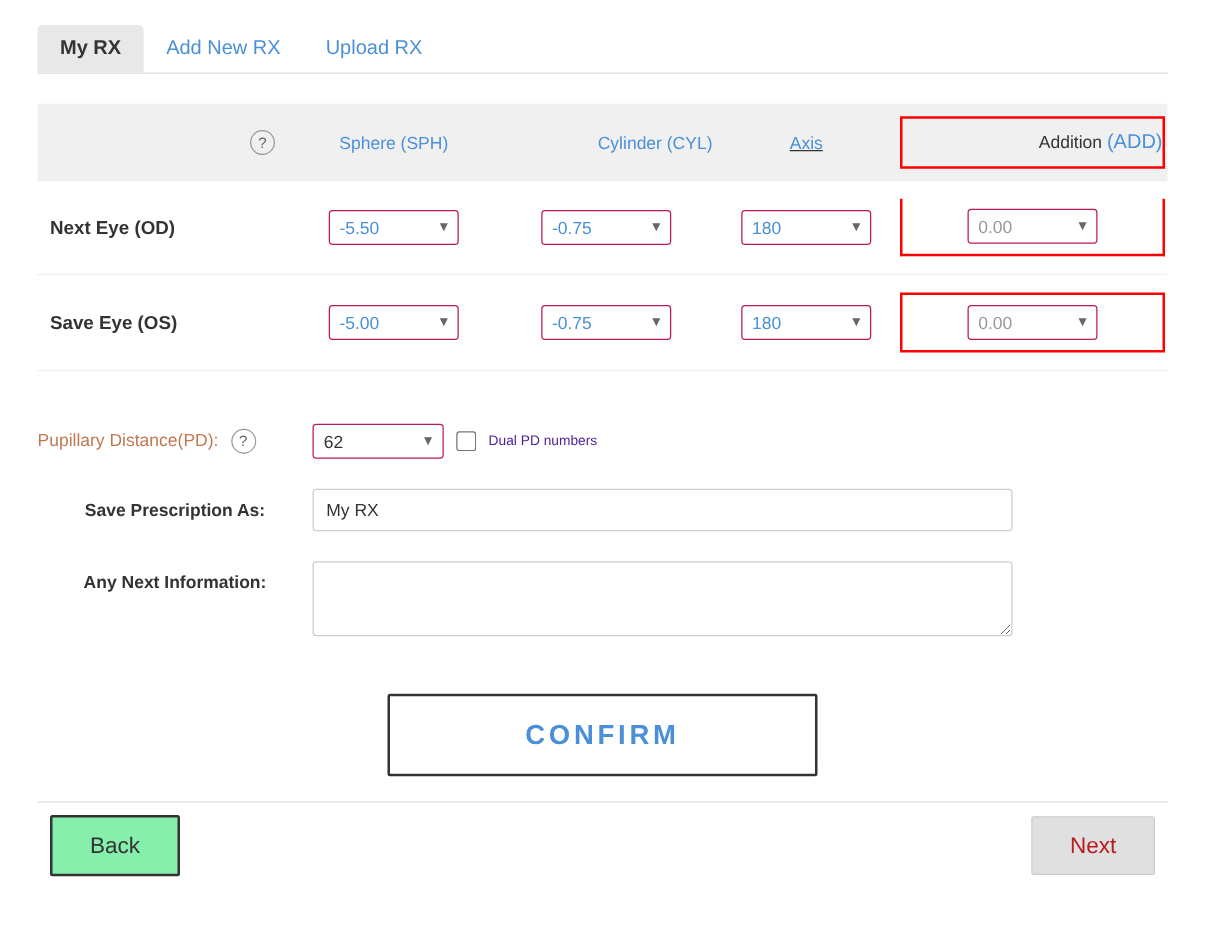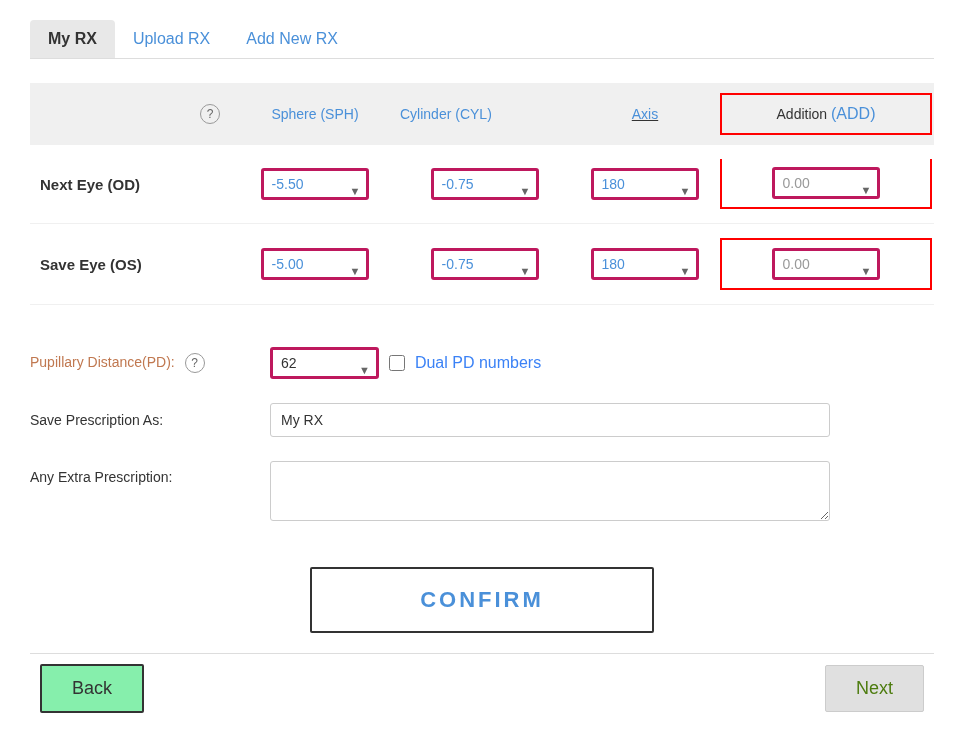--- a/index.html
+++ b/index.html
@@ -55,21 +55,21 @@
     .table-header {
       display: flex;
       align-items: center;
       background: #f0f0f0;
       padding: 10px 0;
       margin-bottom: 0;
     }
     .col-label { width: 160px; padding-left: 10px; }
     .col-help { width: 40px; text-align: center; }
     .col-sphere { width: 170px; text-align: center; }
-    .col-cylinder { width: 170px; text-align: left; }
+    .col-cylinder { width: 170px; text-align: right; }
     .col-axis { width: 150px; text-align: center; text-decoration: underline; }
     .col-addition {
       flex: 1;
       text-align: center;
       border: 2px solid red;
       padding: 8px 0;
       margin-right: 2px;
     }
 
     .table-header .col-sphere,
@@ -112,22 +112,22 @@
       border-left: 2px solid red;
       border-right: 2px solid red;
     }
     .last-row .row-addition {
       border-bottom: 2px solid red;
     }
 
     
     .select-wrapper {
       display: inline-flex;
-      align-items: flex-end;
-      border: 3px solid #be185d;
+      align-items: center;
+      border: 1px solid #be185d;
       border-radius: 3px;
       overflow: hidden;
       background: #fff;
     }
     .select-wrapper select {
       border: none;
       outline: none;
       background: transparent;
       padding: 5px 8px;
       font-size: 14px;
@@ -150,44 +150,44 @@
     }
 
     
     .form-section {
       padding: 10px 0;
     }
     .form-row {
       display: flex;
       align-items: center;
       padding: 12px 0;
-      gap: 20px;
     }
     .form-label {
       width: 220px;
       font-size: 14px;
       color: #c07850;
     }
     .form-label-black {
       color: #333;
-      font-weight: normal;
+      font-weight: bold;
+      text-align: center;
     }
     .form-controls {
       display: flex;
       align-items: center;
       gap: 10px;
     }
     .dual-pd-checkbox {
       width: 16px;
       height: 16px;
       cursor: pointer;
     }
     .dual-pd-label {
-      font-size: 16px;
-      color: #3b82f6;
+      font-size: 11px;
+      color: #4c1d95;
     }
 
     .prism-checkbox {
       width: 16px;
       height: 16px;
       cursor: pointer;
     }
     .prism-label {
       font-size: 14px;
       color: #333;
@@ -263,39 +263,39 @@
       font-size: 18px;
       color: #333;
       cursor: pointer;
       border-radius: 2px;
     }
     .next-btn {
       padding: 12px 30px;
       border: 1px solid #ccc;
       background: #e0e0e0;
       font-size: 18px;
-      color: #4d7c0f;
+      color: #b91c1c;
       cursor: not-allowed;
       border-radius: 2px;
     }
     .addition-header-cell {
       border: 2px solid red;
       padding: 10px 0;
-      text-align: center;
+      text-align: right;
     }
   </style>
 </head>
 <body>
 
 <div class="page-container">
 
   <div class="tabs">
     <button class="tab active">My RX</button>
+    <button class="tab inactive">Add New RX</button>
     <button class="tab inactive">Upload RX</button>
-    <button class="tab inactive">Add New RX</button>
   </div>
 
   <div class="rx-table">
 
     <div class="table-header">
       <div class="col-label"></div>
       <div class="col-help">
         <span class="help-icon">?</span>
       </div>
       <div class="col-sphere">
@@ -427,21 +427,21 @@
 
 
     <div class="form-row">
       <div class="form-label form-label-black" style="color:#333;">Save Prescription As:</div>
       <div class="form-controls">
         <input type="text" class="save-input" value="My RX" style="">
       </div>
     </div>
 
     <div class="form-row" style="align-items:flex-start;">
-      <div class="form-label form-label-black" style="color:#333; padding-top:8px;">Any Extra Prescription:</div>
+      <div class="form-label form-label-black" style="color:#333; padding-top:8px;">Any Next Information:</div>
       <div class="form-controls">
         <textarea class="extra-textarea" style=""></textarea>
       </div>
     </div>
 
   </div>
 
   <div class="confirm-btn-wrapper">
     <button class="confirm-btn">CONFIRM</button>
   </div>

